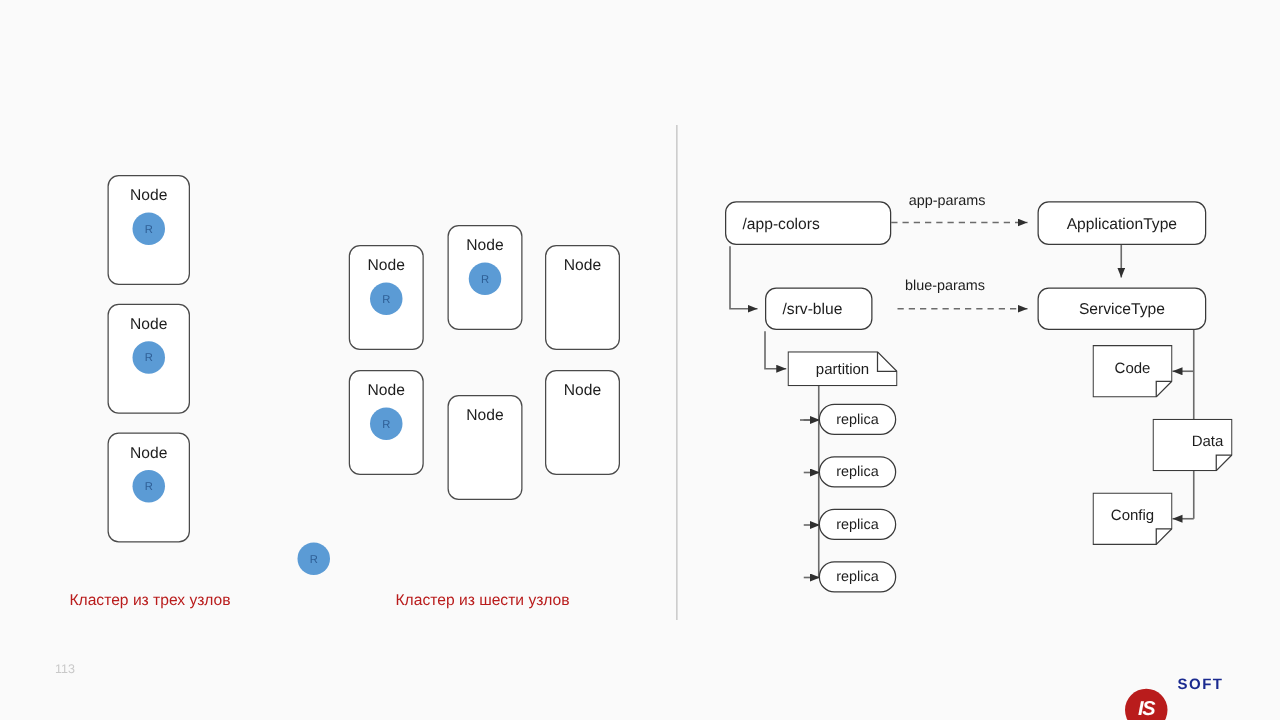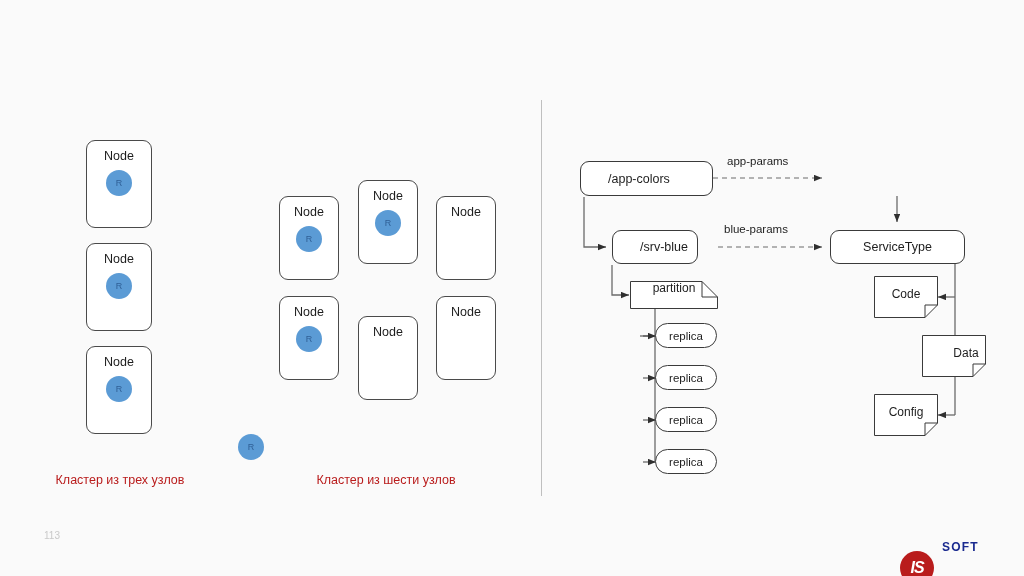--- a/index.html
+++ b/index.html
@@ -50,33 +50,33 @@
   }
 
   
   .rbox{
     position:absolute;box-sizing:border-box;background:#fff;
     border:1px solid #3a3a3a;border-radius:9px;
     display:flex;align-items:center;
     font-size:12.5px;color:#1d1d1d;
   }
   .rbox.center{justify-content:center;}
-  .rbox.lead{padding-left:27px;}
+  .rbox.lead{padding-left:13px;}
 
   .pill{
     position:absolute;box-sizing:border-box;background:#fff;
     border:1px solid #3a3a3a;border-radius:999px;
     display:flex;align-items:center;justify-content:center;
     font-size:11.5px;color:#1d1d1d;
   }
 
   
   .note{
     position:absolute;font-size:12px;color:#1d1d1d;
-    display:flex;align-items:flex-start;justify-content:center;
+    display:flex;align-items:center;justify-content:center;
   }
   
   .doc{
     position:absolute;font-size:12px;color:#1d1d1d;
     display:flex;align-items:center;justify-content:center;
   }
   .shape-svg{position:absolute;left:0;top:0;}
   .shape-txt{position:relative;z-index:2;}
 
   
@@ -192,20 +192,23 @@
   </svg>
 
   <div class="rbox lead" style="left:580px;top:161px;width:133px;height:35px;">
     <span>/app-colors</span>
   </div>
 
   <div class="rbox lead" style="left:612px;top:230px;width:86px;height:34px;">
     <span>/srv-blue</span>
   </div>
 
+  <div class="rbox center" style="left:830px;top:161px;width:135px;height:35px;">
+    <span>ApplicationType</span>
+  </div>
 
   <div class="rbox center" style="left:830px;top:230px;width:135px;height:34px;">
     <span>ServiceType</span>
   </div>
 
   <div class="note" style="left:630px;top:281px;width:88px;height:28px;">
     <svg class="shape-svg" width="88" height="28">
       <path d="M0.5,0.5 L72,0.5 L87.5,16 L87.5,27.5 L0.5,27.5 Z" fill="#ffffff" stroke="#3a3a3a" stroke-width="1"></path>
       <path d="M72,0.5 L72,16 L87.5,16" fill="none" stroke="#3a3a3a" stroke-width="1"></path>
     </svg>

